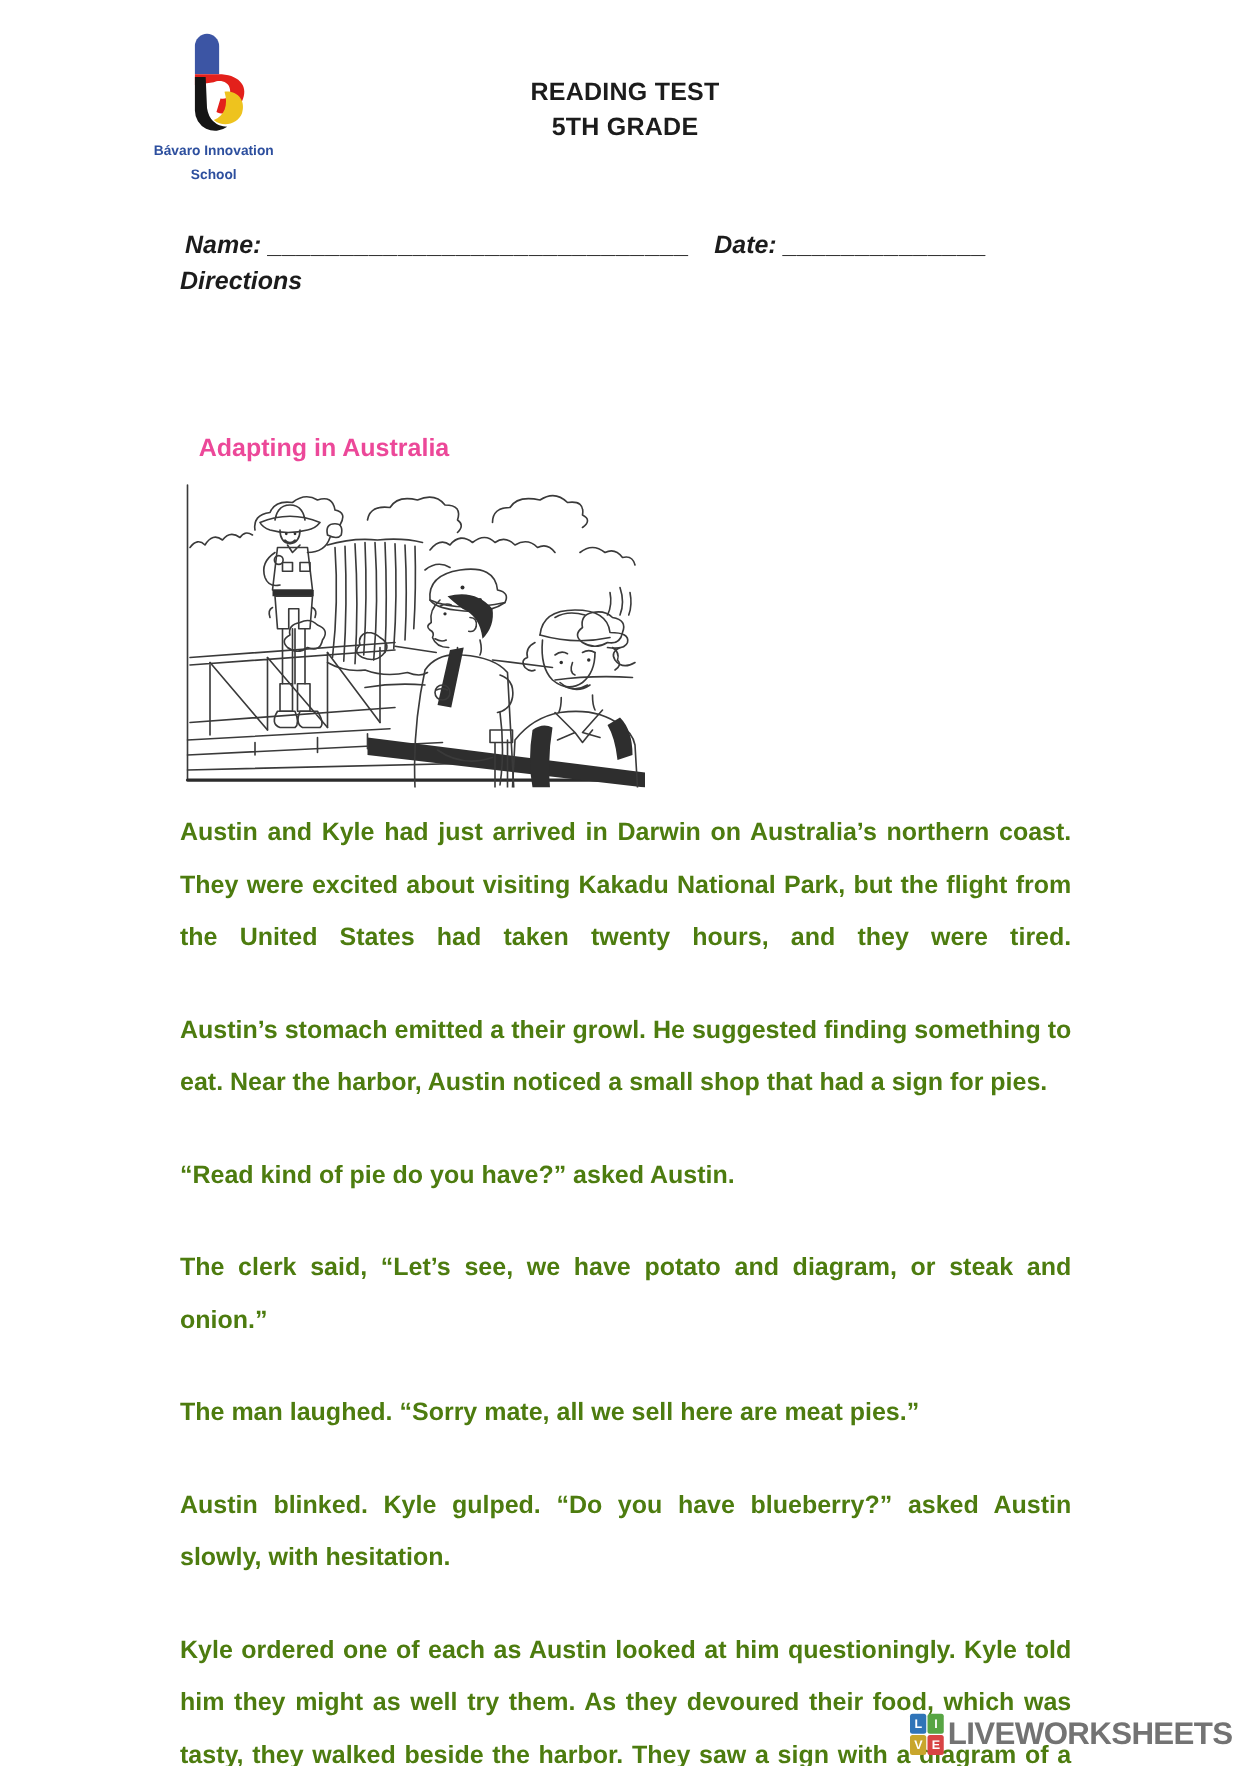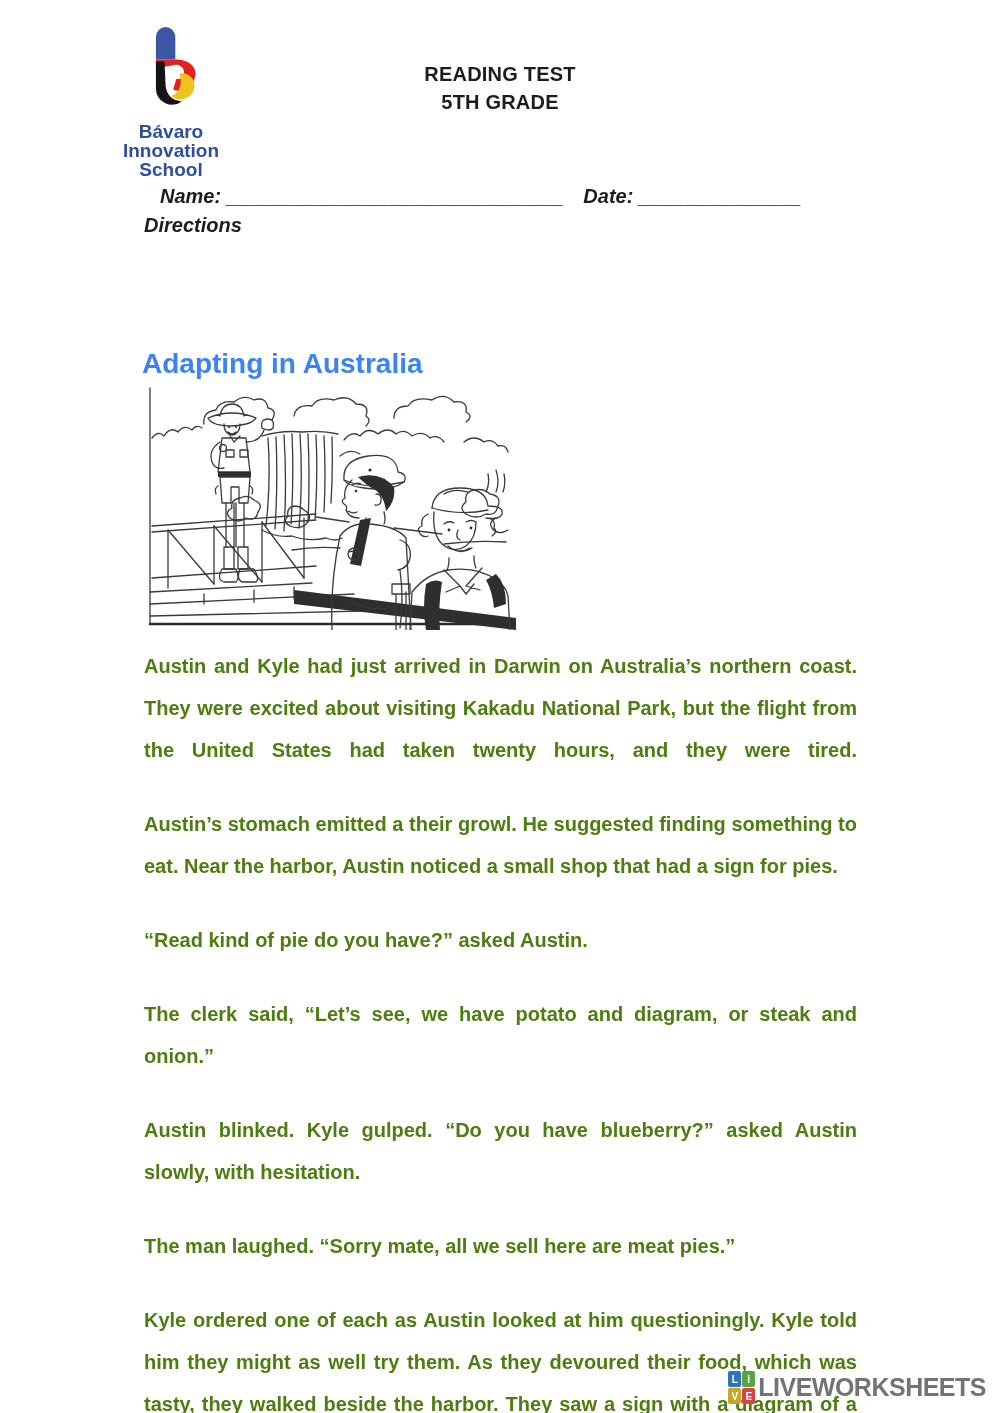--- a/index.html
+++ b/index.html
@@ -3,46 +3,46 @@
 <meta charset="utf-8">
 <style>
   html,body{margin:0;padding:0;background:#ffffff;}
   .page{
     position:relative;width:1000px;height:1413px;background:#ffffff;
     font-family:"Liberation Sans",sans-serif;color:#222;overflow:hidden;
   }
   
   .logo{position:absolute;left:96px;top:26px;width:150px;text-align:center;}
   .logo svg{display:block;margin:0 auto;}
-  .logo-text{margin-top:12px;font-weight:700;font-size:19px;line-height:19px;color:#2d4f9e;}
+  .logo-text{margin-top:2px;font-weight:700;font-size:11px;line-height:19px;color:#2d4f9e;}
   .title{
     position:absolute;left:250px;top:60px;width:500px;text-align:center;
     font-weight:700;font-size:20px;line-height:28px;color:#1c1c1c;letter-spacing:.2px;
   }
   
   .form-line{
-    position:absolute;left:160px;top:185px;width:713px;
+    position:absolute;left:148px;top:185px;width:713px;
     font-size:20px;font-weight:700;font-style:italic;color:#1c1c1c;white-space:nowrap;
   }
   .blank{font-weight:700;letter-spacing:.5px;}
   .date-label{margin-left:14px;}
   
   .directions-label{
     position:absolute;left:144px;top:214px;
     font-size:20px;font-weight:700;font-style:italic;color:#1c1c1c;
   }
   .directions-text{
     position:absolute;left:144px;top:246px;width:713px;
     font-size:20px;font-weight:700;line-height:35px;color:#1f1f1f;
   }
   .directions-text .dline{text-align:justify;text-align-last:justify;}
   
   .story-title{
-    position:absolute;left:142px;top:348px;
-    font-size:28px;font-weight:700;color:#3b82f6;
+    position:absolute;left:159px;top:348px;
+    font-size:20px;font-weight:700;color:#ec4899;
   }
   .illustration{position:absolute;left:144px;top:378px;width:372px;height:252px;}
   .story{
     position:absolute;left:144px;top:645px;width:713px;
     font-size:20px;line-height:42px;color:#4d7c0f;font-weight:700;
   }
   .story p{margin:0 0 32px 0;text-align:justify;}
   .story p.spread-last{text-align-last:justify;}
   
   .footer-brand{
@@ -183,22 +183,22 @@
     <path class="la" d="M268,214 q14,-18 36,-22 q30,-4 48,10 q10,6 12,16 l2,34 M268,214 l-2,38"></path>
     <path class="la-fill" d="M282,206 q-4,24 0,46 l14,0 q-2,-24 2,-48 q-8,-4 -16,2 Z"></path>
     <path class="la-fill" d="M352,196 q10,10 10,30 l-12,4 q-2,-18 -8,-28 Z"></path>
   </svg>
 
   <div class="story">
     <p class="spread-last">Austin and Kyle had just arrived in Darwin on Australia’s northern coast. They were excited about visiting Kakadu National Park, but the flight from the United States had taken twenty hours, and they were tired.</p>
     <p>Austin’s stomach emitted a their growl. He suggested finding something to eat. Near the harbor, Austin noticed a small shop that had a sign for pies.</p>
     <p>“Read kind of pie do you have?” asked Austin.</p>
     <p>The clerk said, “Let’s see, we have potato and diagram, or steak and onion.”</p>
+    <p>The man laughed. “Sorry mate, all we sell here are meat pies.”</p>
     <p>Austin blinked. Kyle gulped. “Do you have blueberry?” asked Austin slowly, with hesitation.</p>
-    <p>The man laughed. “Sorry mate, all we sell here are meat pies.”</p>
     <p>Kyle ordered one of each as Austin looked at him questioningly. Kyle told him they might as well try them. As they devoured their food, which was tasty, they walked beside the harbor. They saw a sign with a diagram of a swimmer with a line through it, indicating that swimming was not allowed</p>
   </div>
 
   <div class="footer-brand">
     <div class="lw-grid">
       <span class="lw-cell" id="lw0" style="background: rgb(47, 116, 184);">L</span>
       <span class="lw-cell" id="lw1" style="background: rgb(87, 165, 68);">I</span>
       <span class="lw-cell" id="lw2" style="background: rgb(200, 166, 44);">V</span>
       <span class="lw-cell" id="lw3" style="background: rgb(216, 68, 68);">E</span>
     </div>

